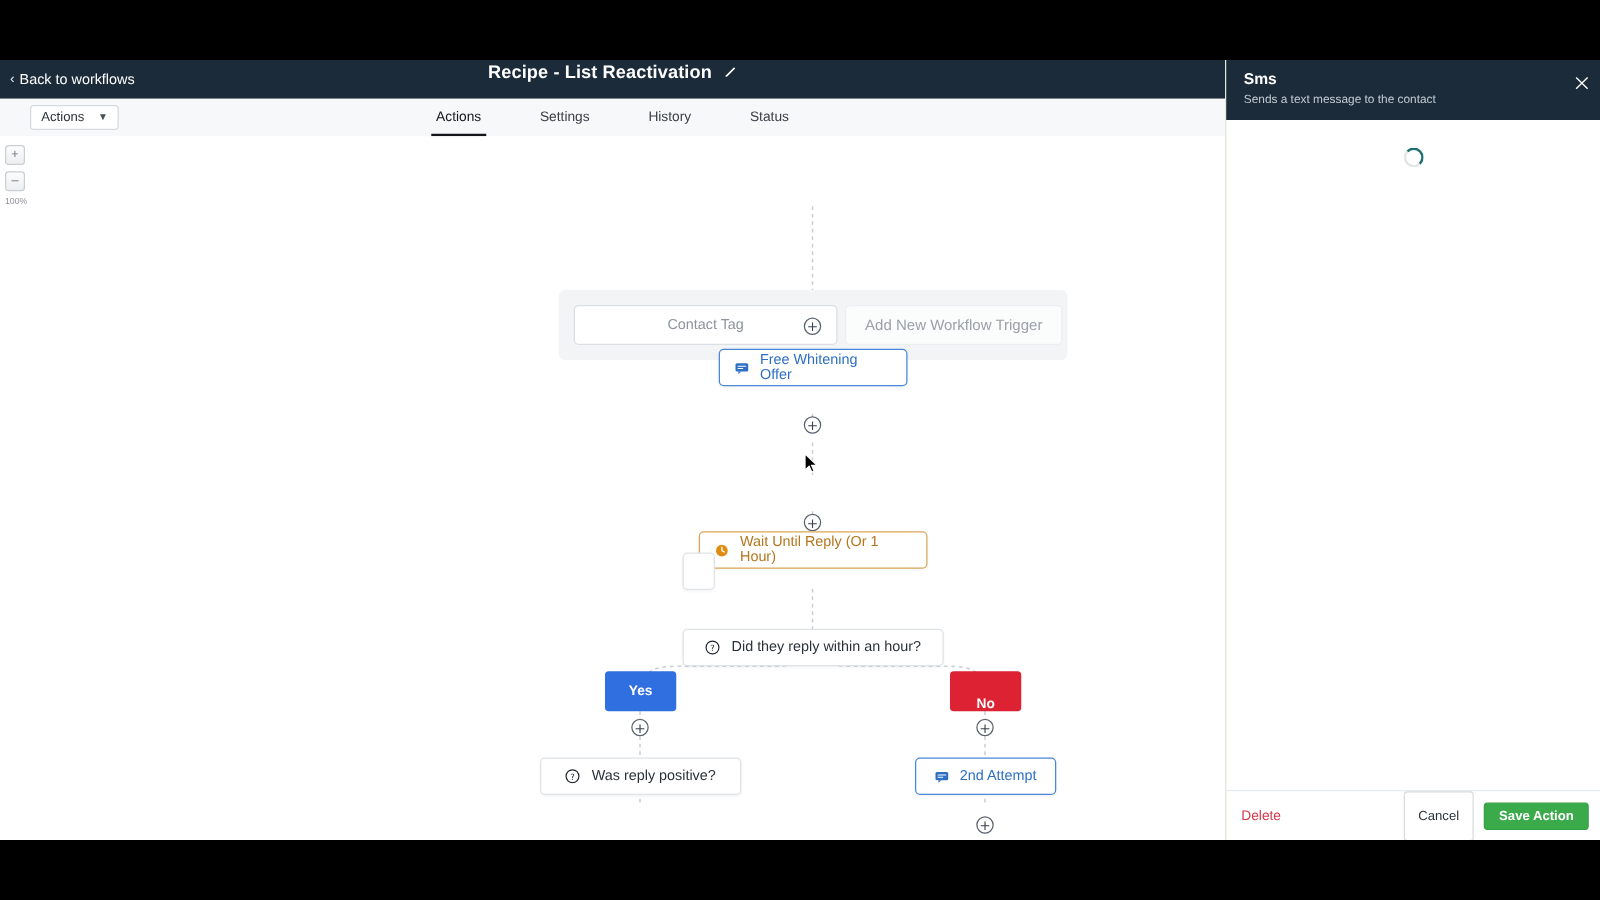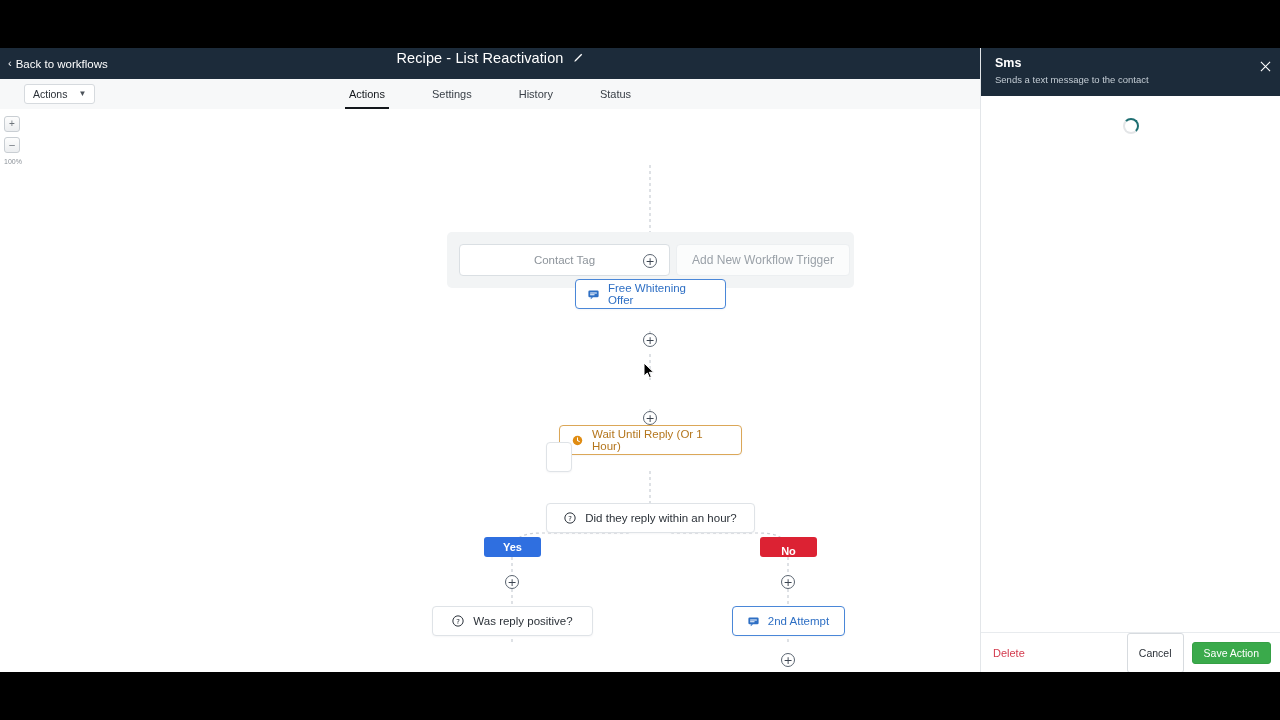--- a/index.html
+++ b/index.html
@@ -27,21 +27,21 @@
   }
   .back-link {
     position: absolute; left: 8px; top: 0; height: 31px;
     display: flex; align-items: center; gap: 4px;
     font-size: 11.5px; color: #ffffff; cursor: pointer;
   }
   .back-chevron { font-size: 11px; line-height: 1; opacity: .95; }
   .doc-title {
     position: absolute; left: 0; top: 0; width: 980px; height: 19px;
     display: flex; align-items: center; justify-content: center; gap: 9px;
-    font-size: 14.5px; font-weight: 400; letter-spacing: .1px; color: #ffffff;
+    font-size: 14.5px; font-weight: 700; letter-spacing: .1px; color: #ffffff;
   }
   .pencil-icon { display: inline-block; width: 11px; height: 11px; cursor: pointer; }
   .pencil-icon svg { display: block; }
 
   
   .tabstrip {
     position: absolute; left: 0; top: 31px; width: 980px; height: 44px;
     background: #f7f8f9;
     border-bottom: 1px solid #e4e7ea;
   }
@@ -119,21 +119,21 @@
   .plus {
     position: absolute; width: 14px; height: 14px; border-radius: 50%;
     border: 1.2px solid #5a6470; background: #ffffff;
     display: flex; align-items: center; justify-content: center;
     font-size: 11px; line-height: 1; color: #3b4450; cursor: pointer;
     font-family: "DejaVu Sans", sans-serif;
   }
 
   
   .badge {
-    position: absolute; height: 20px; width: 57px; border-radius: 3px;
+    position: absolute; height: 32px; width: 57px; border-radius: 3px;
     display: flex; align-items: center; justify-content: center;
     font-size: 11px; font-weight: 700; color: #ffffff; cursor: pointer;
   }
   .badge.yes { background: #2f6fe0; }
   .badge.no  { background: #dc2233; align-items: flex-end; }
 
   svg.links { position: absolute; left: 0; top: 0; width: 980px; height: 563px; pointer-events: none; }
 
   
   .side-panel {
@@ -170,21 +170,21 @@
   }
   .btn-cancel {
     height: 40px; padding: 0 11px; background: #ffffff;
     border: 1px solid #d7dbdf; border-radius: 3px;
     font-size: 10.5px; color: #2b3138; cursor: pointer;
     display: flex; align-items: center;
   }
   .btn-save {
     height: 22px; padding: 0 11px; background: #3aaa4b;
     border: 1px solid #35a045; border-radius: 3px;
-    font-size: 10.5px; font-weight: 400; color: #ffffff; cursor: pointer;
+    font-size: 10.5px; font-weight: 700; color: #ffffff; cursor: pointer;
     display: flex; align-items: center;
   }
 
   
   .cursor { position: absolute; left: 643px; top: 253px; width: 12px; height: 18px; pointer-events: none; }
 </style>
 </head>
 <body>
 
 <div id="screen">

